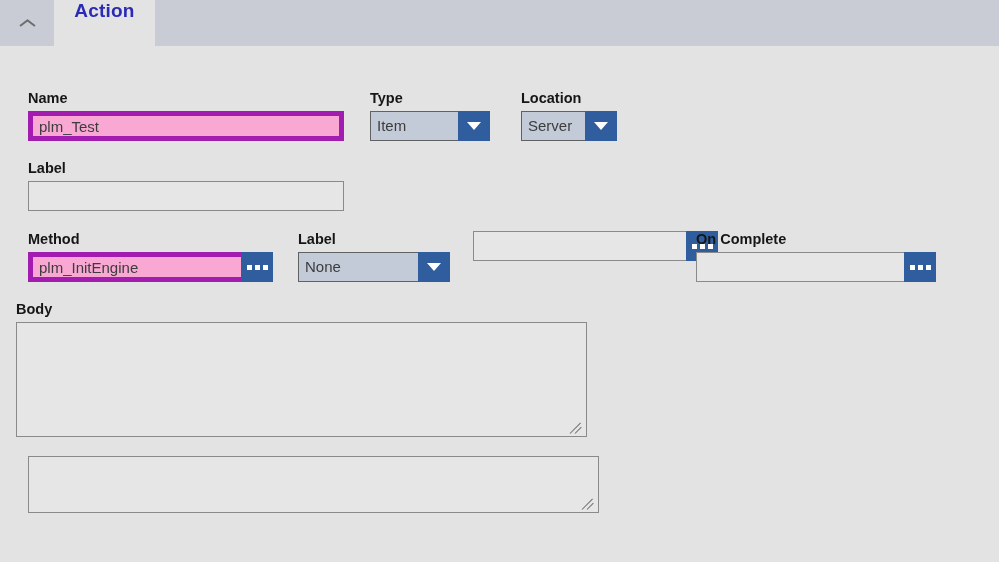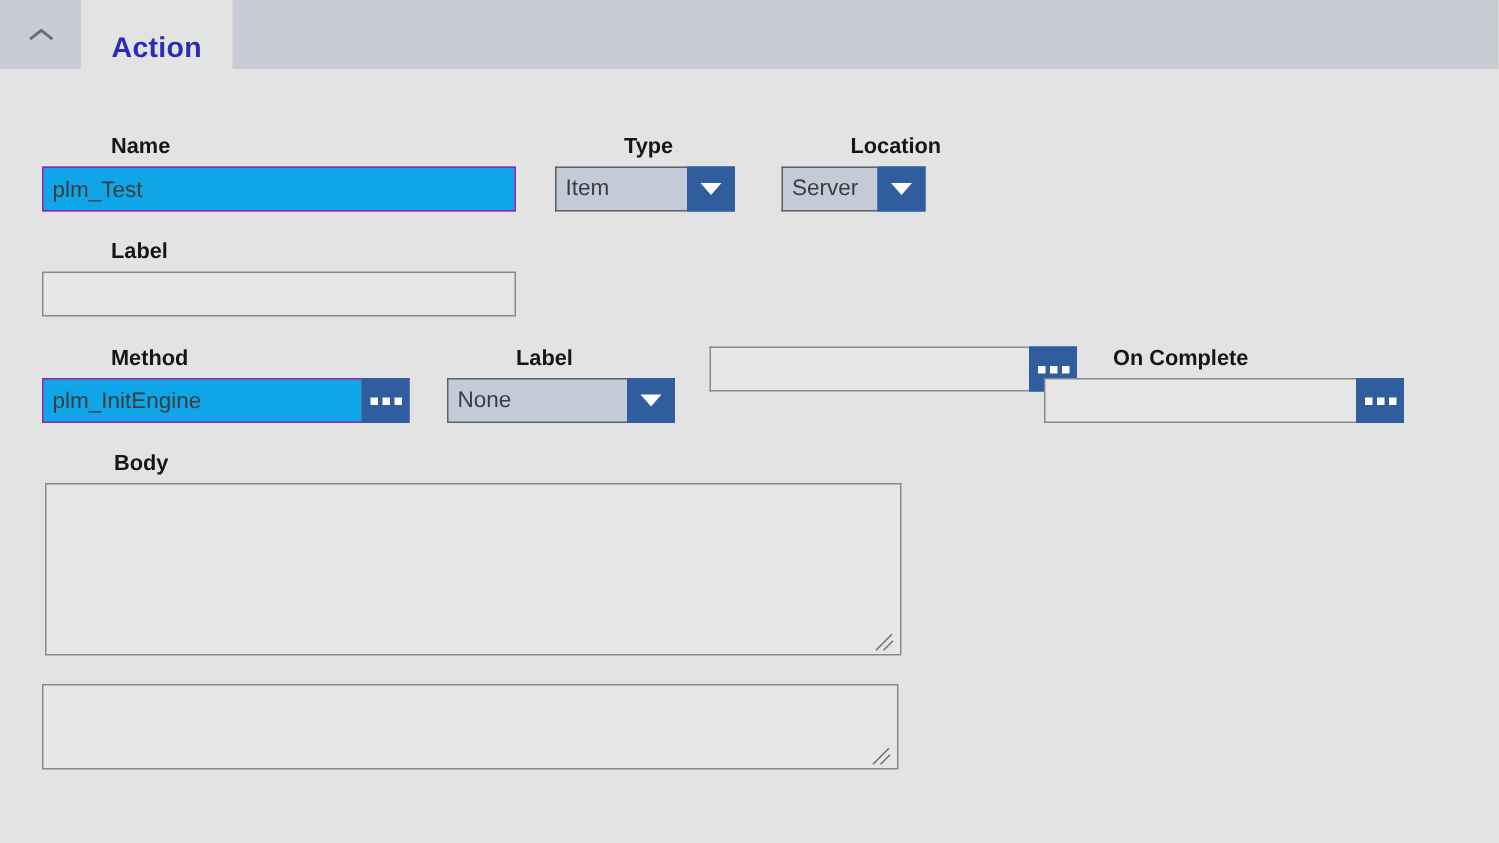--- a/index.html
+++ b/index.html
@@ -58,21 +58,21 @@
     left: 6px;
     transform: rotate(38deg);
   }
   .tab-active {
     position: absolute;
     left: 54px; top: 0;
     width: 101px;
     height: 46px;
     background: #e3e3e3;
     display: flex;
-    align-items: flex-end;
+    align-items: flex-start;
     justify-content: center;
     box-sizing: border-box;
   }
   .tab-active-label {
     color: #2b2bb5;
     font-size: 19px;
     font-weight: bold;
     letter-spacing: 0.2px;
     padding-bottom: 2px;
   }
@@ -89,35 +89,34 @@
   .field {
     position: absolute;
   }
   .field-label {
     font-size: 14.5px;
     font-weight: bold;
     color: #161616;
     line-height: 16px;
     margin-bottom: 5px;
     white-space: nowrap;
-    margin-left: 46px;
   }
 
   
   .ctrl {
     display: flex;
     align-items: stretch;
     height: 30px;
   }
 
   .txt {
     box-sizing: border-box;
     height: 30px;
-    border: 1px solid #a21caf;
-    background: #0ea5e9;
+    border: 5px solid #a21caf;
+    background: #f9a8d4;
     color: #3c3c3c;
     font-family: "Liberation Sans", sans-serif;
     font-size: 15px;
     padding: 0 6px;
     outline: none;
     line-height: 28px;
   }
   .txt.empty {
     background: #e6e6e6;
     border: 1px solid #6b6b6b;
@@ -307,21 +306,21 @@
     <div class="ctrl">
       <input class="txt empty plain-border" style="width: 208px; border-right: none;" type="text" value="">
       <div class="ell-btn">
         <i></i>
         <i></i>
         <i></i>
       </div>
     </div>
   </div>
 
-  <div class="field" style="left:30px; top:255px;">
+  <div class="field" style="left:16px; top:255px;">
     <div class="field-label">Body</div>
     <div class="ta-wrap">
       <textarea class="ta" style="width: 571px; height: 115px;"></textarea>
       <span class="grip"></span>
     </div>
   </div>
 
   <div class="field" style="left:28px; top:410px;">
     <div class="ta-wrap">
       <textarea class="ta" style="width: 571px; height: 57px;"></textarea>

